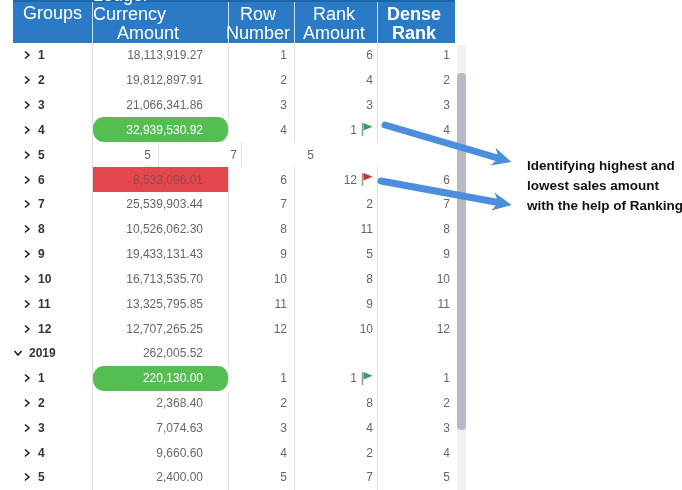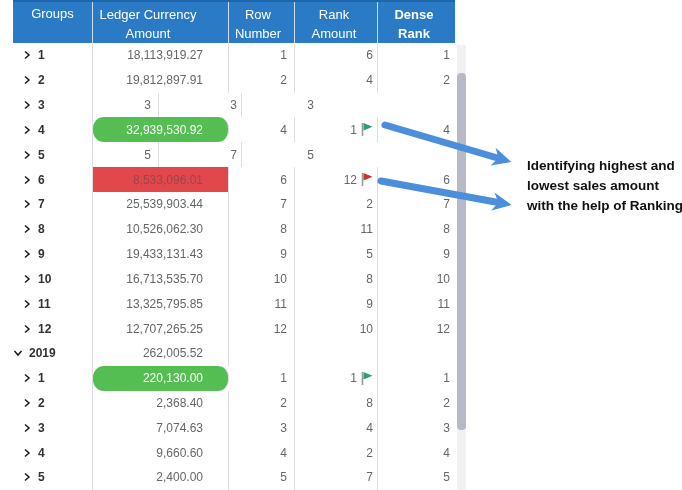--- a/index.html
+++ b/index.html
@@ -10,21 +10,21 @@
   }
   
   .grid { position: absolute; left: 13px; top: 0; width: 442px; height: 490px; }
   .thead {
     display: flex; height: 43px;
     background: #2B7AC5; border-top: 2px solid #1D66AC;
   }
   .th {
     display: flex; flex-direction: column; align-items: center;
     padding-top: 2px; line-height: 19px;
-    color: #ffffff; font-size: 13px;
+    color: #ffffff; font-size: 18px;
     border-right: 1px solid rgba(255,255,255,0.75);
   }
   .th:last-child { border-right: none; font-weight: bold; }
   .tbody { position: absolute; left: 0; right: 0; top: 43px; bottom: 0; display: flex; flex-direction: column; }
   .tr { display: flex; flex: 1 1 0; }
   .td {
     display: flex; align-items: center;
     font-size: 12px; color: #666666;
     border-right: 1px solid #DCDEE2;
     overflow: hidden;
@@ -113,20 +113,21 @@
         </div>
         <div class="tr">
           <div class="td c-groups lvl1">
             <span class="chev">
               <svg width="10" height="10" viewBox="0 0 10 10">
                 <polyline points="3,1.5 7,5 3,8.5" fill="none" stroke="#1a1a1a" stroke-width="1.5"></polyline>
               </svg>
             </span>
             <span class="glabel">3</span>
           </div>
+          <div class="td c-amount">21,066,341.86</div>
           <div class="td c-rownum">3</div>
           <div class="td c-rank">
             <span>3</span>
           </div>
           <div class="td c-dense">3</div>
         </div>
         <div class="tr">
           <div class="td c-groups lvl1">
             <span class="chev">
               <svg width="10" height="10" viewBox="0 0 10 10">

